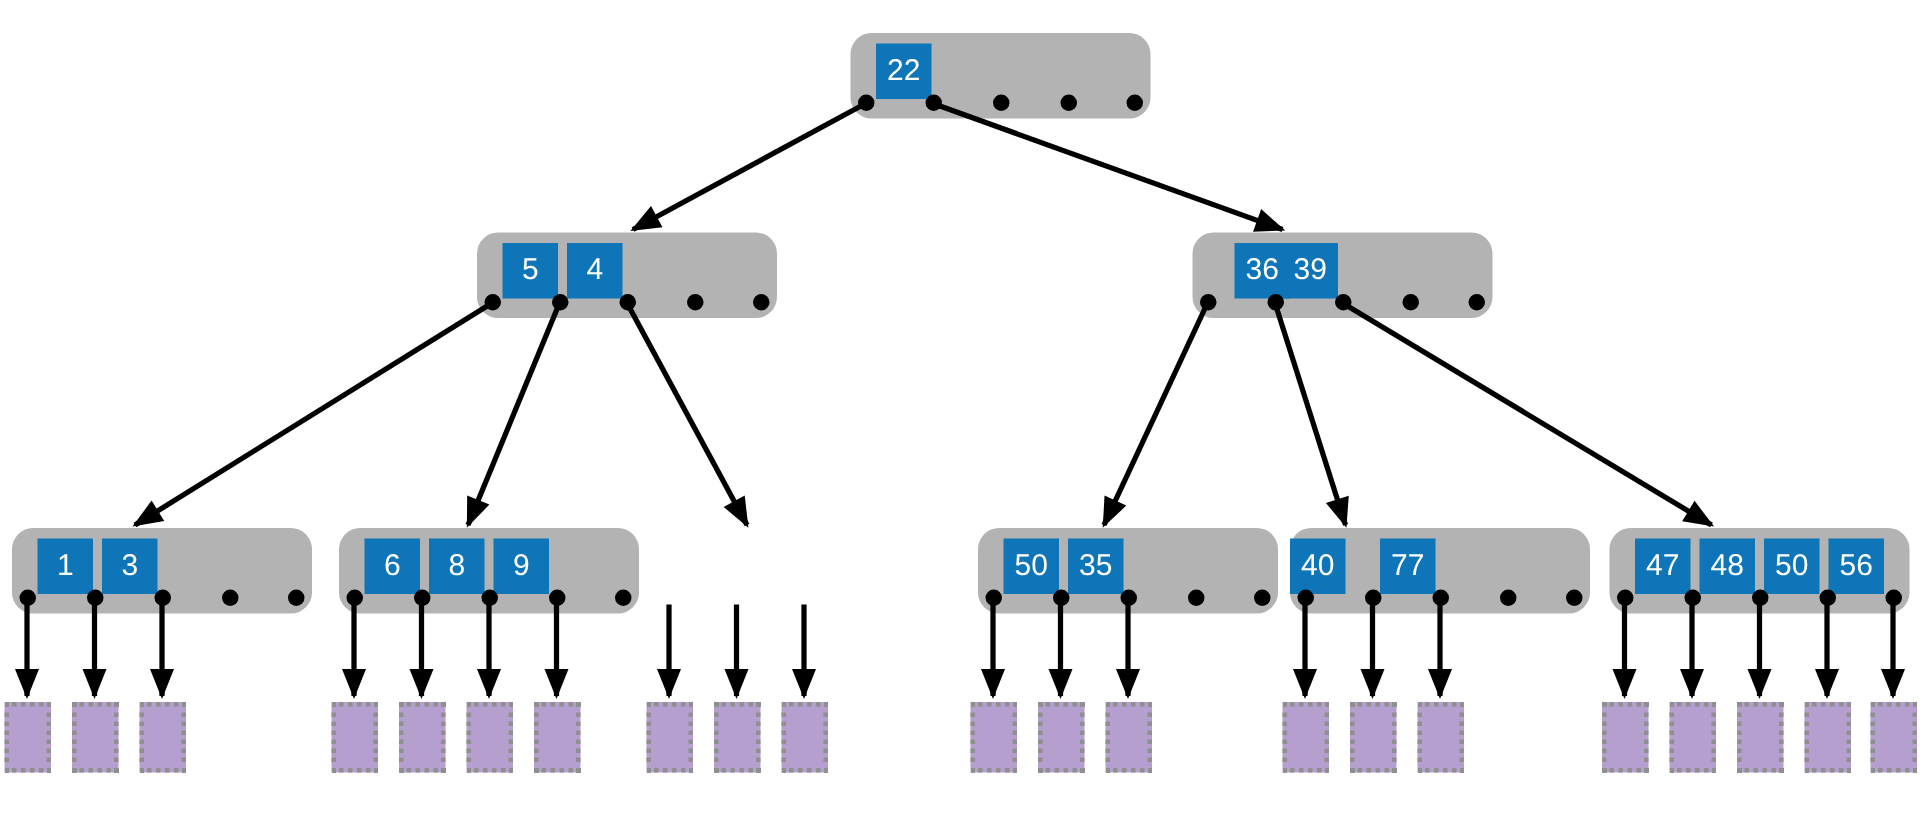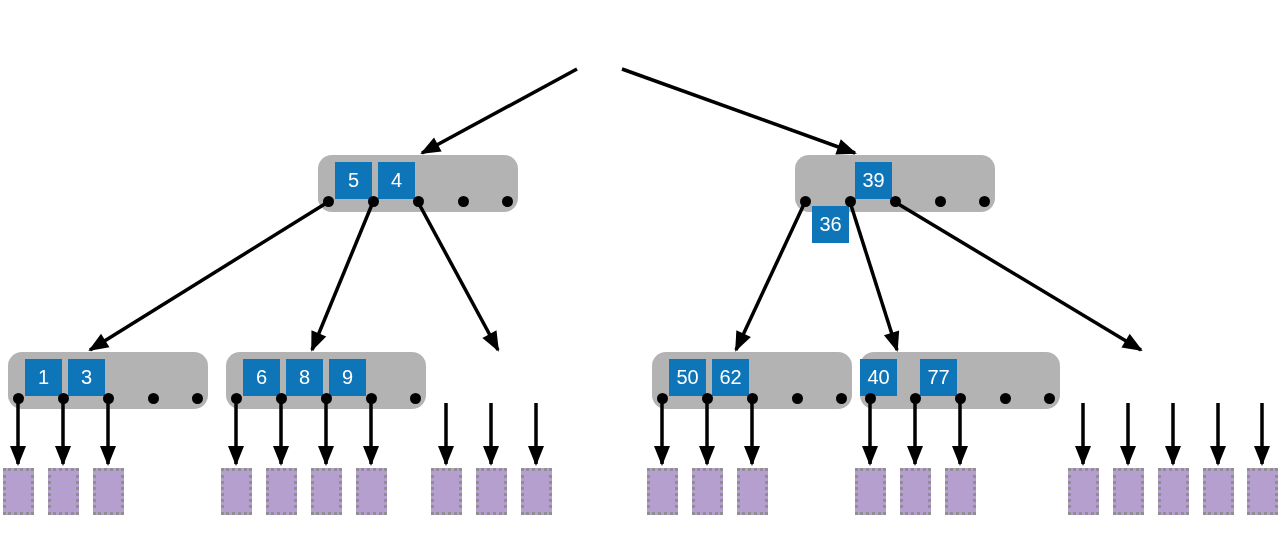--- a/index.html
+++ b/index.html
@@ -92,31 +92,39 @@
       <line x1="1262" y1="403" x2="1262" y2="464" marker-end="url(#ah)"></line>
       <line x1="577" y1="69" x2="422" y2="153" marker-end="url(#ah)"></line>
       <line x1="622" y1="69" x2="855" y2="153" marker-end="url(#ah)"></line>
       <line x1="328" y1="202" x2="90" y2="350" marker-end="url(#ah)"></line>
       <line x1="373" y1="202" x2="312" y2="350" marker-end="url(#ah)"></line>
       <line x1="418" y1="202" x2="498" y2="350" marker-end="url(#ah)"></line>
       <line x1="805" y1="202" x2="736" y2="350" marker-end="url(#ah)"></line>
       <line x1="850" y1="202" x2="897" y2="350" marker-end="url(#ah)"></line>
       <line x1="895" y1="202" x2="1141" y2="350" marker-end="url(#ah)"></line>
     </svg>
+<div class="node" style="left: 567px; top: 22px;">
+      <div class="cell" style="left: 17px;">22</div>
+      <div class="dot" style="left: 4.5px;"></div>
+      <div class="dot" style="left: 49.5px;"></div>
+      <div class="dot" style="left: 94.5px;"></div>
+      <div class="dot" style="left: 139.5px;"></div>
+      <div class="dot" style="left: 183.5px;"></div>
+    </div>
     <div class="node" style="left: 318px; top: 155px;">
       <div class="cell" style="left: 17px;">5</div>
       <div class="cell" style="left: 60px;">4</div>
       <div class="dot" style="left: 4.5px;"></div>
       <div class="dot" style="left: 49.5px;"></div>
       <div class="dot" style="left: 94.5px;"></div>
       <div class="dot" style="left: 139.5px;"></div>
       <div class="dot" style="left: 183.5px;"></div>
     </div>
     <div class="node" style="left: 795px; top: 155px;">
-      <div class="cell" style="left: 17px; margin-top: 44px;">36</div>
+      <div class="cell" style="left: 28px;">36</div>
       <div class="cell" style="left: 60px;">39</div>
       <div class="dot" style="left: 4.5px;"></div>
       <div class="dot" style="left: 49.5px;"></div>
       <div class="dot" style="left: 94.5px;"></div>
       <div class="dot" style="left: 139.5px;"></div>
       <div class="dot" style="left: 183.5px;"></div>
     </div>
     <div class="node" style="left: 8px; top: 352px;">
       <div class="cell" style="left: 17px;">1</div>
       <div class="cell" style="left: 60px;">3</div>
@@ -141,21 +149,21 @@
     </div>
     <div class="blk" style="left: 220.5px; top: 468px;"></div>
     <div class="blk" style="left: 265.5px; top: 468px;"></div>
     <div class="blk" style="left: 310.5px; top: 468px;"></div>
     <div class="blk" style="left: 355.5px; top: 468px;"></div>
     <div class="blk" style="left: 430.5px; top: 468px;"></div>
     <div class="blk" style="left: 475.5px; top: 468px;"></div>
     <div class="blk" style="left: 520.5px; top: 468px;"></div>
     <div class="node" style="left: 652px; top: 352px;">
       <div class="cell" style="left: 17px;">50</div>
-      <div class="cell" style="left: 60px;">62</div>
+      <div class="cell" style="left: 60px;">35</div>
       <div class="dot" style="left: 4.5px;"></div>
       <div class="dot" style="left: 49.5px;"></div>
       <div class="dot" style="left: 94.5px;"></div>
       <div class="dot" style="left: 139.5px;"></div>
       <div class="dot" style="left: 183.5px;"></div>
     </div>
     <div class="blk" style="left: 646.5px; top: 468px;"></div>
     <div class="blk" style="left: 691.5px; top: 468px;"></div>
     <div class="blk" style="left: 736.5px; top: 468px;"></div>
     <div class="node" style="left: 860px; top: 352px;">
@@ -163,18 +171,29 @@
       <div class="cell" style="left: 60px;">77</div>
       <div class="dot" style="left: 4.5px;"></div>
       <div class="dot" style="left: 49.5px;"></div>
       <div class="dot" style="left: 94.5px;"></div>
       <div class="dot" style="left: 139.5px;"></div>
       <div class="dot" style="left: 183.5px;"></div>
     </div>
     <div class="blk" style="left: 854.5px; top: 468px;"></div>
     <div class="blk" style="left: 899.5px; top: 468px;"></div>
     <div class="blk" style="left: 944.5px; top: 468px;"></div>
+    <div class="node" style="left: 1073px; top: 352px;">
+      <div class="cell" style="left: 17px;">47</div>
+      <div class="cell" style="left: 60px;">48</div>
+      <div class="cell" style="left: 103px;">50</div>
+      <div class="cell" style="left: 146px;">56</div>
+      <div class="dot" style="left: 4.5px;"></div>
+      <div class="dot" style="left: 49.5px;"></div>
+      <div class="dot" style="left: 94.5px;"></div>
+      <div class="dot" style="left: 139.5px;"></div>
+      <div class="dot" style="left: 183.5px;"></div>
+    </div>
     <div class="blk" style="left: 1067.5px; top: 468px;"></div>
     <div class="blk" style="left: 1112.5px; top: 468px;"></div>
     <div class="blk" style="left: 1157.5px; top: 468px;"></div>
     <div class="blk" style="left: 1202.5px; top: 468px;"></div>
     <div class="blk" style="left: 1246.5px; top: 468px;"></div>
   </div>
 
 </body></html>

